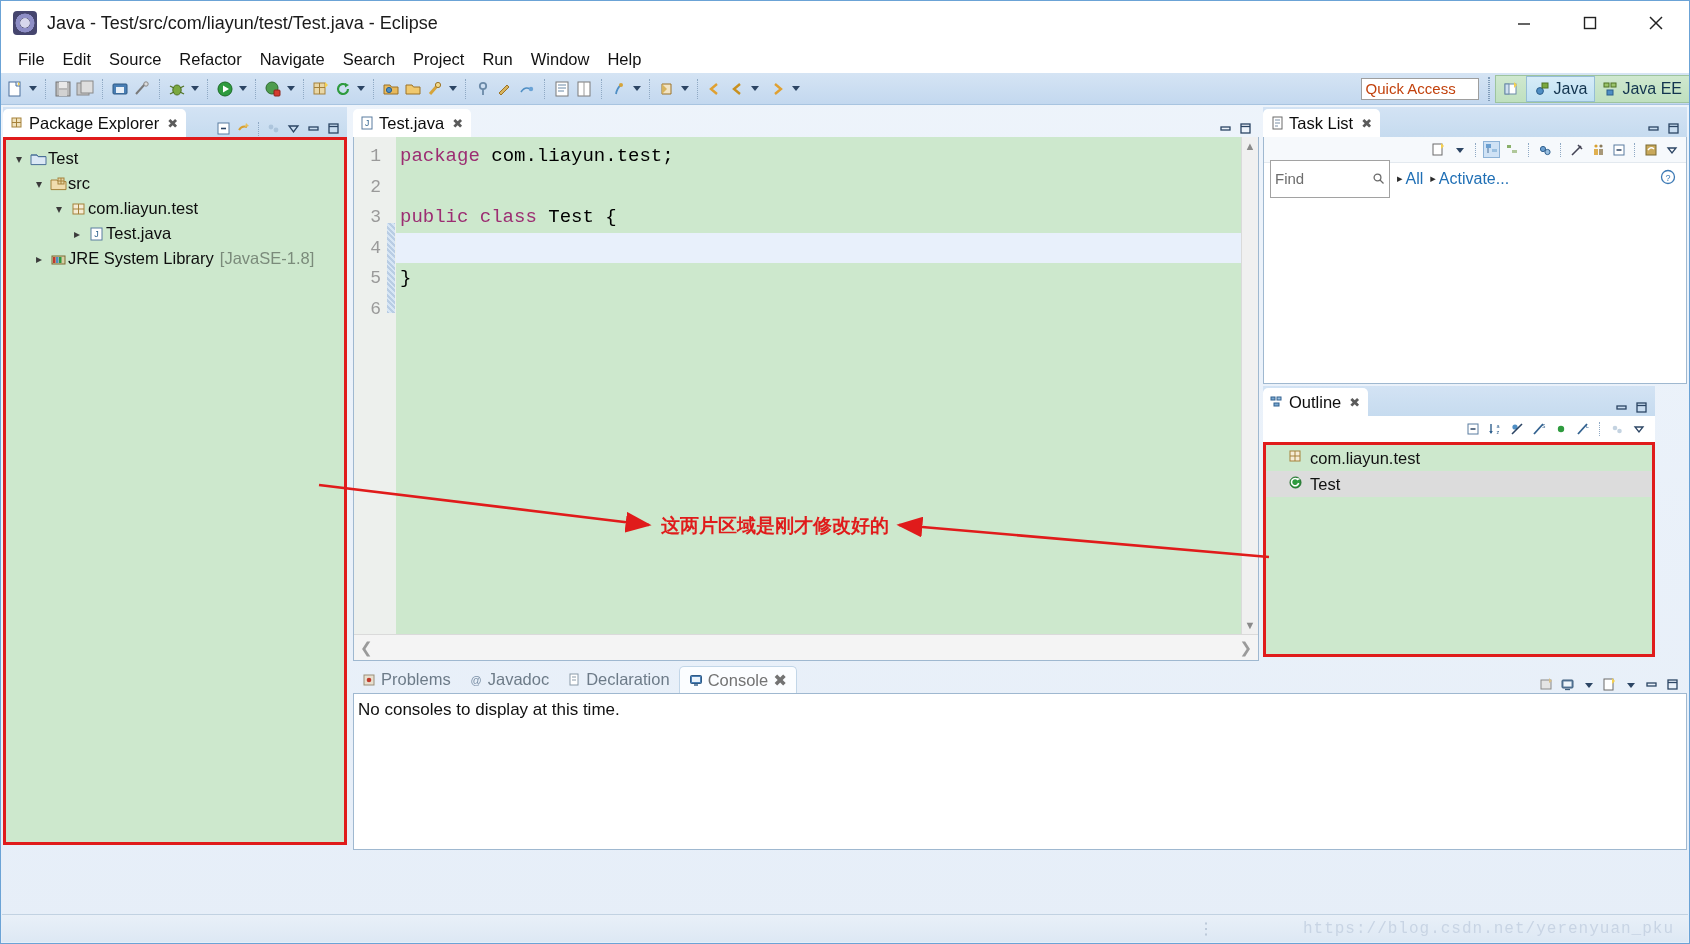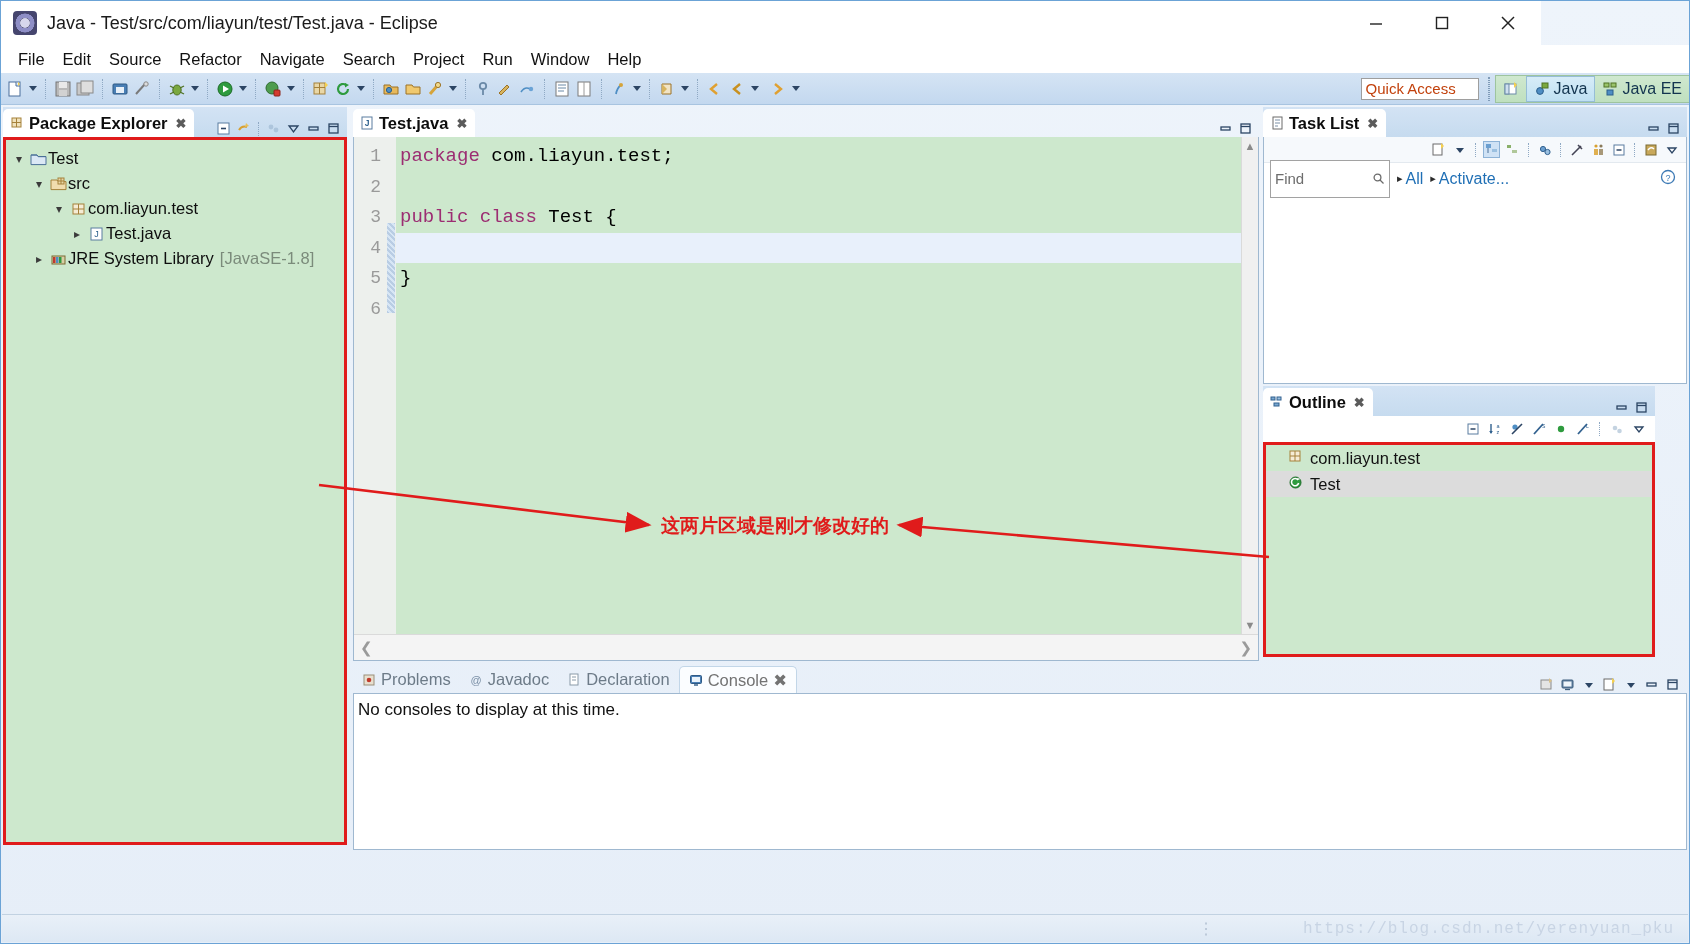--- a/index.html
+++ b/index.html
@@ -11,21 +11,21 @@
   }
   #app {
     position: relative;
     width: 1690px; height: 944px;
     background: linear-gradient(#eef4fb, #e6eef8);
     border: 1px solid #6ba3d6;
   }
 
   
   .titlebar {
-    position: absolute; left: 0; top: 0; width: 1540px; height: 44px;
+    position: absolute; left: 0; top: 0; width: 1688px; height: 44px;
     background: #ffffff;
     display: flex; align-items: center;
   }
   .title-icon {
     margin-left: 12px; width: 24px; height: 24px;
     border-radius: 4px;
     background: radial-gradient(circle at 50% 50%, #3a3a5a 0 30%, #8e8ec6 32% 55%, #45456e 57% 100%);
     position: relative;
   }
   .title-icon::after {
@@ -105,21 +105,21 @@
   .panel-tabbar {
     display: flex; align-items: flex-end; height: 30px;
     background: linear-gradient(#d3e3f4, #c6dbef);
     position: relative;
   }
   .ptab {
     display: flex; align-items: center; gap: 5px;
     height: 28px; padding: 0 8px 0 7px;
     background: #ffffff;
     border-top-left-radius: 5px; border-top-right-radius: 5px;
-    font-size: 16.5px; color: #0d0d0d; white-space: nowrap; font-weight: bold;
+    font-size: 16.5px; color: #0d0d0d; white-space: nowrap;
   }
   .ptab .closer { font-size: 13px; color: #5b5b5b; margin-left: 3px; }
   .ptab-tools { margin-left: auto; display: flex; align-items: center; gap: 3px; padding-right: 5px; }
   .mini {
     width: 17px; height: 17px; display: flex; align-items: center; justify-content: center;
   }
   .mini svg { display: block; }
 
   
   #pkg-explorer { left: 2px; top: 106px; width: 344px; height: 738px; }

